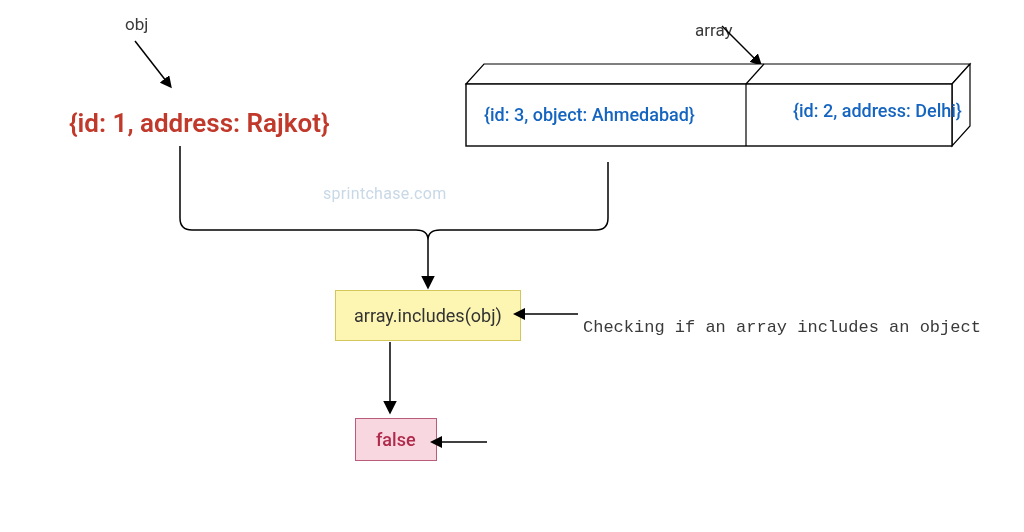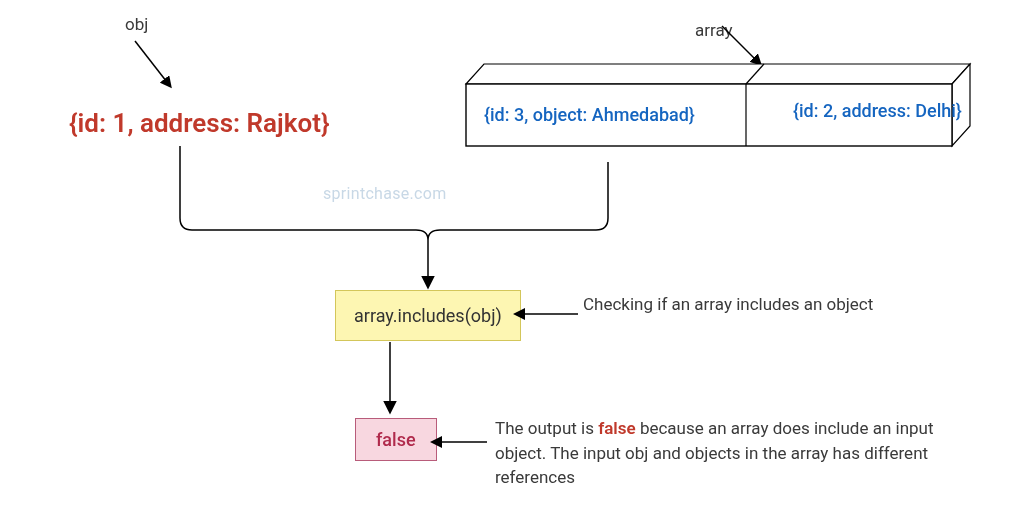--- a/index.html
+++ b/index.html
@@ -81,21 +81,21 @@
   <div class="abs method-box" style="left:335px; top:290px;">array.includes(obj)</div>
 
   <svg class="conn" style="left:508px; top:300px;" width="80" height="30">
     <defs>
         <marker id="ah4" markerWidth="8" markerHeight="8" refX="6" refY="4" orient="auto">
           <path d="M0,0 L8,4 L0,8 z" fill="#000"></path>
         </marker>
       </defs>
     <line x1="70" y1="14" x2="8" y2="14" stroke="#000" stroke-width="1.5" marker-end="url(#ah4)"></line>
   </svg>
-  <div class="abs desc" style="left:583px; top:292px;">Checking if an array includes an object</div>
+  <div class="abs desc" style="left:583px; top:316px;font-family:Liberation Mono, monospace;">Checking if an array includes an object</div>
 
   <svg class="conn" style="left:378px; top:340px;" width="30" height="80">
     <defs>
         <marker id="ah5" markerWidth="9" markerHeight="9" refX="6" refY="4.5" orient="auto">
           <path d="M0,0 L9,4.5 L0,9 z" fill="#000"></path>
         </marker>
       </defs>
     <line x1="12" y1="2" x2="12" y2="70" stroke="#000" stroke-width="1.5" marker-end="url(#ah5)"></line>
   </svg>
 
@@ -103,17 +103,14 @@
 
   <svg class="conn" style="left:425px; top:430px;" width="70" height="30">
     <defs>
         <marker id="ah6" markerWidth="8" markerHeight="8" refX="6" refY="4" orient="auto">
           <path d="M0,0 L8,4 L0,8 z" fill="#000"></path>
         </marker>
       </defs>
     <line x1="62" y1="12" x2="8" y2="12" stroke="#000" stroke-width="1.5" marker-end="url(#ah6)"></line>
   </svg>
 
-  <div class="abs desc" style="left:495px; top:416px; width:490px;">
-    <span>The output is </span><span class="red">false</span><span> because an array does include an input object. The input obj and objects in the array has different references</span>
-  </div>
 
 </div>
 
 </body></html>

